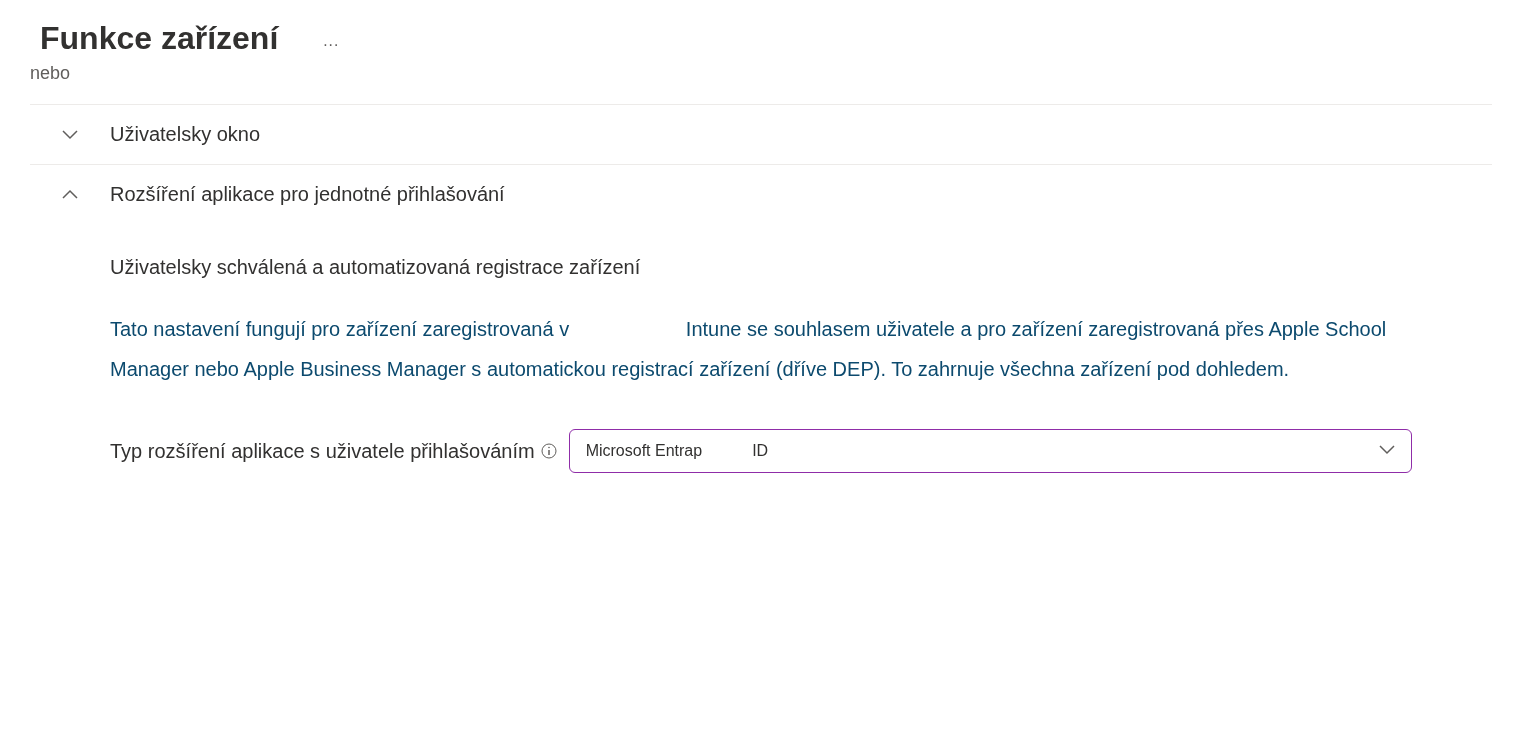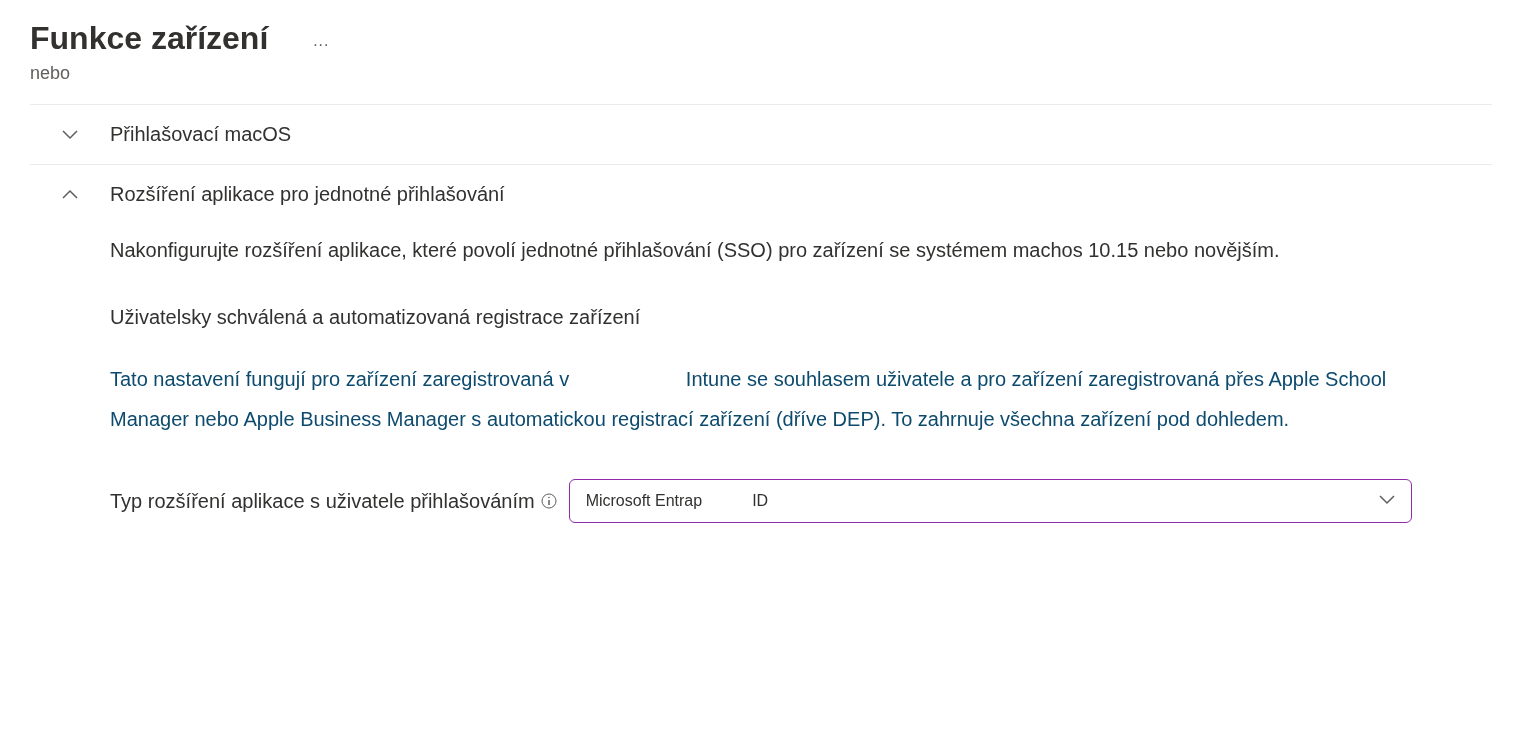--- a/index.html
+++ b/index.html
@@ -15,20 +15,21 @@
       padding: 20px 30px;
     }
     .header {
       margin-bottom: 20px;
     }
     .page-title {
       font-size: 32px;
       font-weight: 600;
       color: #323130;
       display: inline-block;
+      margin-left: 10px;
     }
     .more-icon {
       display: inline-block;
       margin-left: 40px;
       color: #605e5c;
       font-size: 16px;
       vertical-align: middle;
       cursor: pointer;
     }
     .subtitle {
@@ -161,36 +162,35 @@
 <div class="accordion">
 
 
   <div class="accordion-item">
     <div class="accordion-header">
       <span class="accordion-chevron">
         <svg viewBox="0 0 16 10">
             <path d="M1 1 L8 8 L15 1"></path>
           </svg>
       </span>
-      <span class="accordion-title">Přihlašovací macOS</span>
+      <span class="accordion-title">Uživatelsky okno</span>
     </div>
   </div>
 
   <div class="accordion-item no-bottom-border">
     <div class="accordion-header">
       <span class="accordion-chevron">
         <svg viewBox="0 0 16 10">
             <path d="M1 8 L8 1 L15 8"></path>
           </svg>
       </span>
       <span class="accordion-title">Rozšíření aplikace pro jednotné přihlašování</span>
     </div>
 
     <div class="accordion-content">
-      <p class="description">Nakonfigurujte rozšíření aplikace, které povolí jednotné přihlašování (SSO) pro zařízení se systémem machos 10.15 nebo novějším.</p>
 
       <p class="sub-heading">Uživatelsky schválená a automatizovaná registrace zařízení</p>
 
       <p class="paragraph">
         <span>Tato nastavení fungují pro zařízení zaregistrovaná v</span>
         &nbsp;&nbsp;&nbsp;&nbsp;&nbsp;&nbsp;&nbsp;&nbsp;&nbsp;&nbsp;&nbsp;&nbsp;&nbsp;&nbsp;&nbsp;&nbsp;&nbsp;&nbsp;&nbsp;
         <span>Intune se souhlasem uživatele a pro zařízení zaregistrovaná přes Apple School Manager nebo Apple Business Manager s automatickou registrací zařízení (dříve DEP). To zahrnuje všechna zařízení pod dohledem.</span>
       </p>
 
       <div class="field-row">

